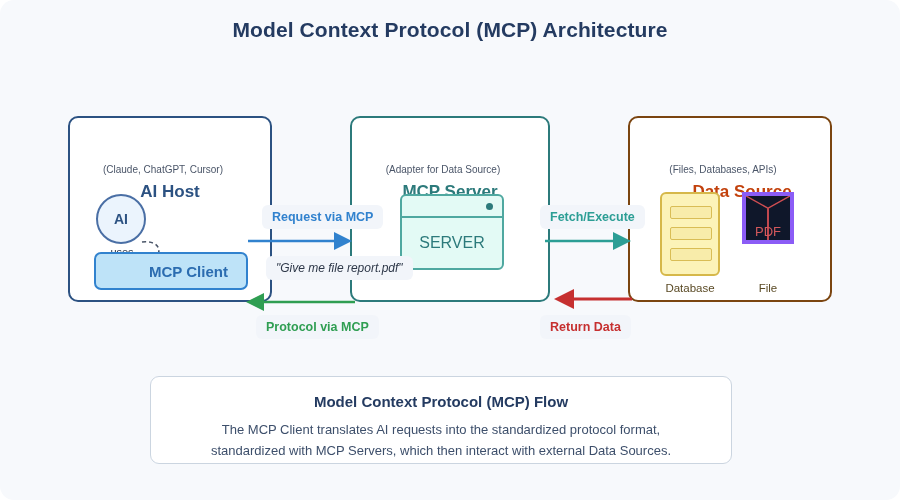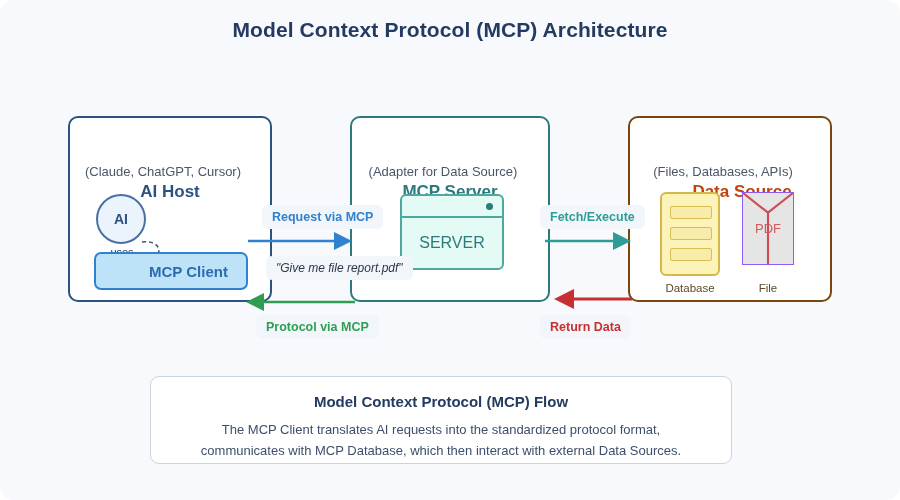--- a/index.html
+++ b/index.html
@@ -43,21 +43,21 @@
     text-align: center;
     font-size: 17px;
     font-weight: bold;
     margin-top: 44px;
   }
   .node-sub {
     position: absolute;
     left: 0; right: 14px;
     top: 46px;
     text-align: center;
-    font-size: 13px;
+    font-size: 10px;
     color: #4a5568;
   }
 
   #host-box   { left: 68px;  top: 116px; width: 204px; height: 186px;
                 border: 2.5px solid #2c5282; }
   #server-box { left: 350px; top: 116px; width: 200px; height: 186px;
                 border: 2.5px solid #2c7a7b; }
   #data-box   { left: 628px; top: 116px; width: 204px; height: 186px;
                 border: 2.5px solid #7b4510; }
 
@@ -165,23 +165,23 @@
     border-radius: 2px;
     box-sizing: border-box;
   }
   .db-row.r1 { top: 12px; }
   .db-row.r2 { top: 33px; }
   .db-row.r3 { top: 54px; }
 
   .file-icon {
     position: absolute;
     left: 112px; top: 74px;
-    width: 52px; height: 73px;
-    background: #e5e5e5;
-    border: 1px solid #8b5cf6;
+    width: 52px; height: 52px;
+    background: #0f172a;
+    border: 4px solid #8b5cf6;
     box-sizing: border-box;
   }
   .file-fold { position: absolute; left: 0; top: 0; width: 100%; height: 100%; }
   .file-text {
     position: absolute;
     left: 0; right: 0; top: 28px;
     text-align: center;
     font-size: 13px;
     color: #d2585c;
   }
@@ -332,16 +332,16 @@
 
   <div class="chip" id="chip-request">Request via MCP</div>
   <div class="chip quote" id="chip-quote">"Give me file report.pdf"</div>
   <div class="chip" id="chip-fetch">Fetch/Execute</div>
   <div class="chip" id="chip-response">Protocol via MCP</div>
   <div class="chip" id="chip-return">Return Data</div>
 
   <div id="footer-card">
     <div class="footer-title">Model Context Protocol (MCP) Flow</div>
     <div class="footer-line l1">The MCP Client translates AI requests into the standardized protocol format,</div>
-    <div class="footer-line l2">communicates with MCP Database, which then interact with external Data Sources.</div>
+    <div class="footer-line l2">standardized with MCP Servers, which then interact with external Data Sources.</div>
   </div>
 
 </div>
 
 </body></html>

